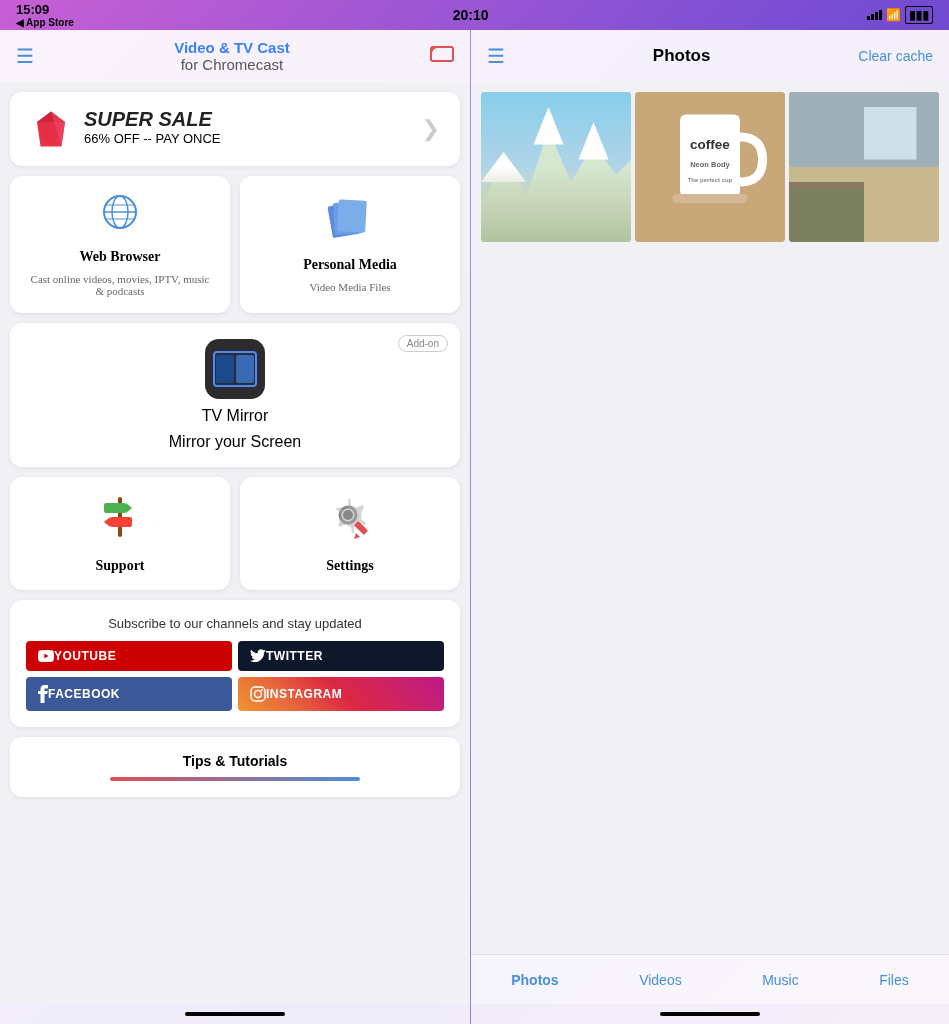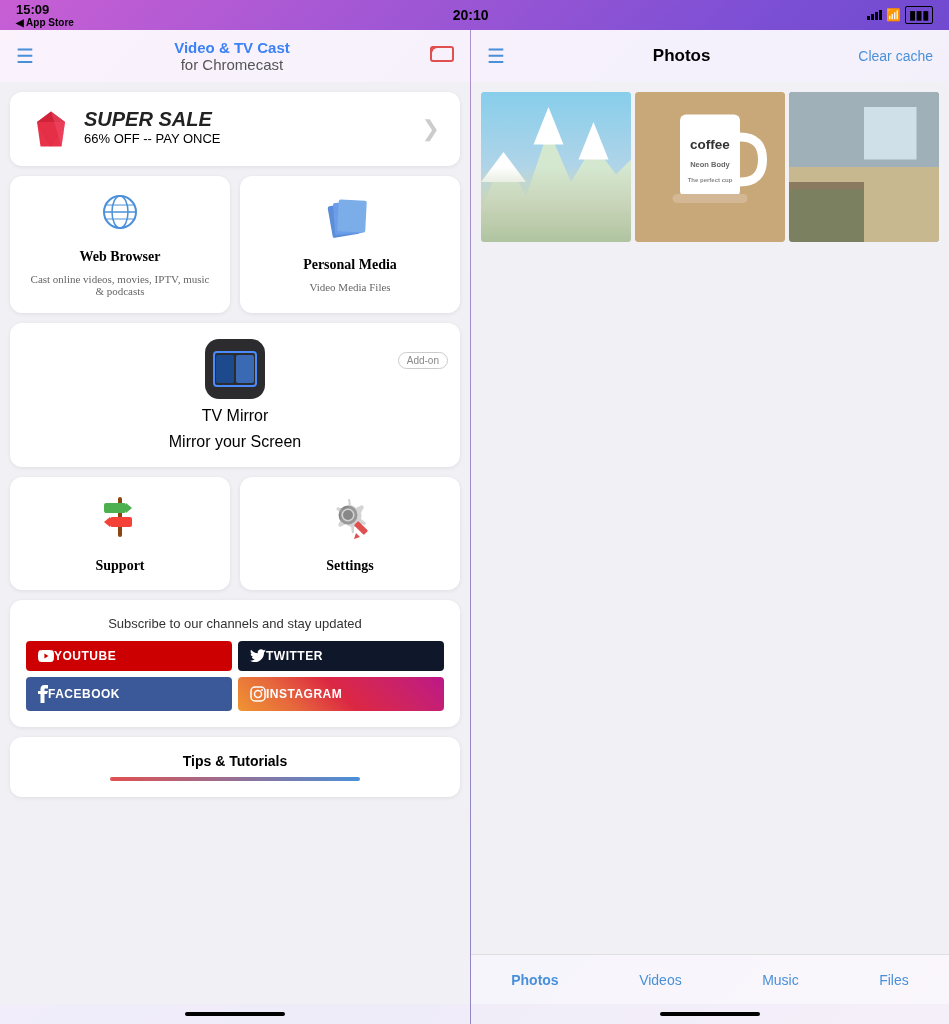--- a/index.html
+++ b/index.html
@@ -124,21 +124,20 @@
     }
     .addon-badge {
       position: absolute;
       top: 12px;
       right: 12px;
       border: 1px solid #ccc;
       border-radius: 10px;
       padding: 2px 8px;
       font-size: 10px;
       color: #888;
-      margin-top: 17px;
     }
     .tv-mirror-icon {
       width: 60px;
       height: 60px;
       background: #2c2c2e;
       border-radius: 14px;
       display: flex;
       align-items: center;
       justify-content: center;
     }

